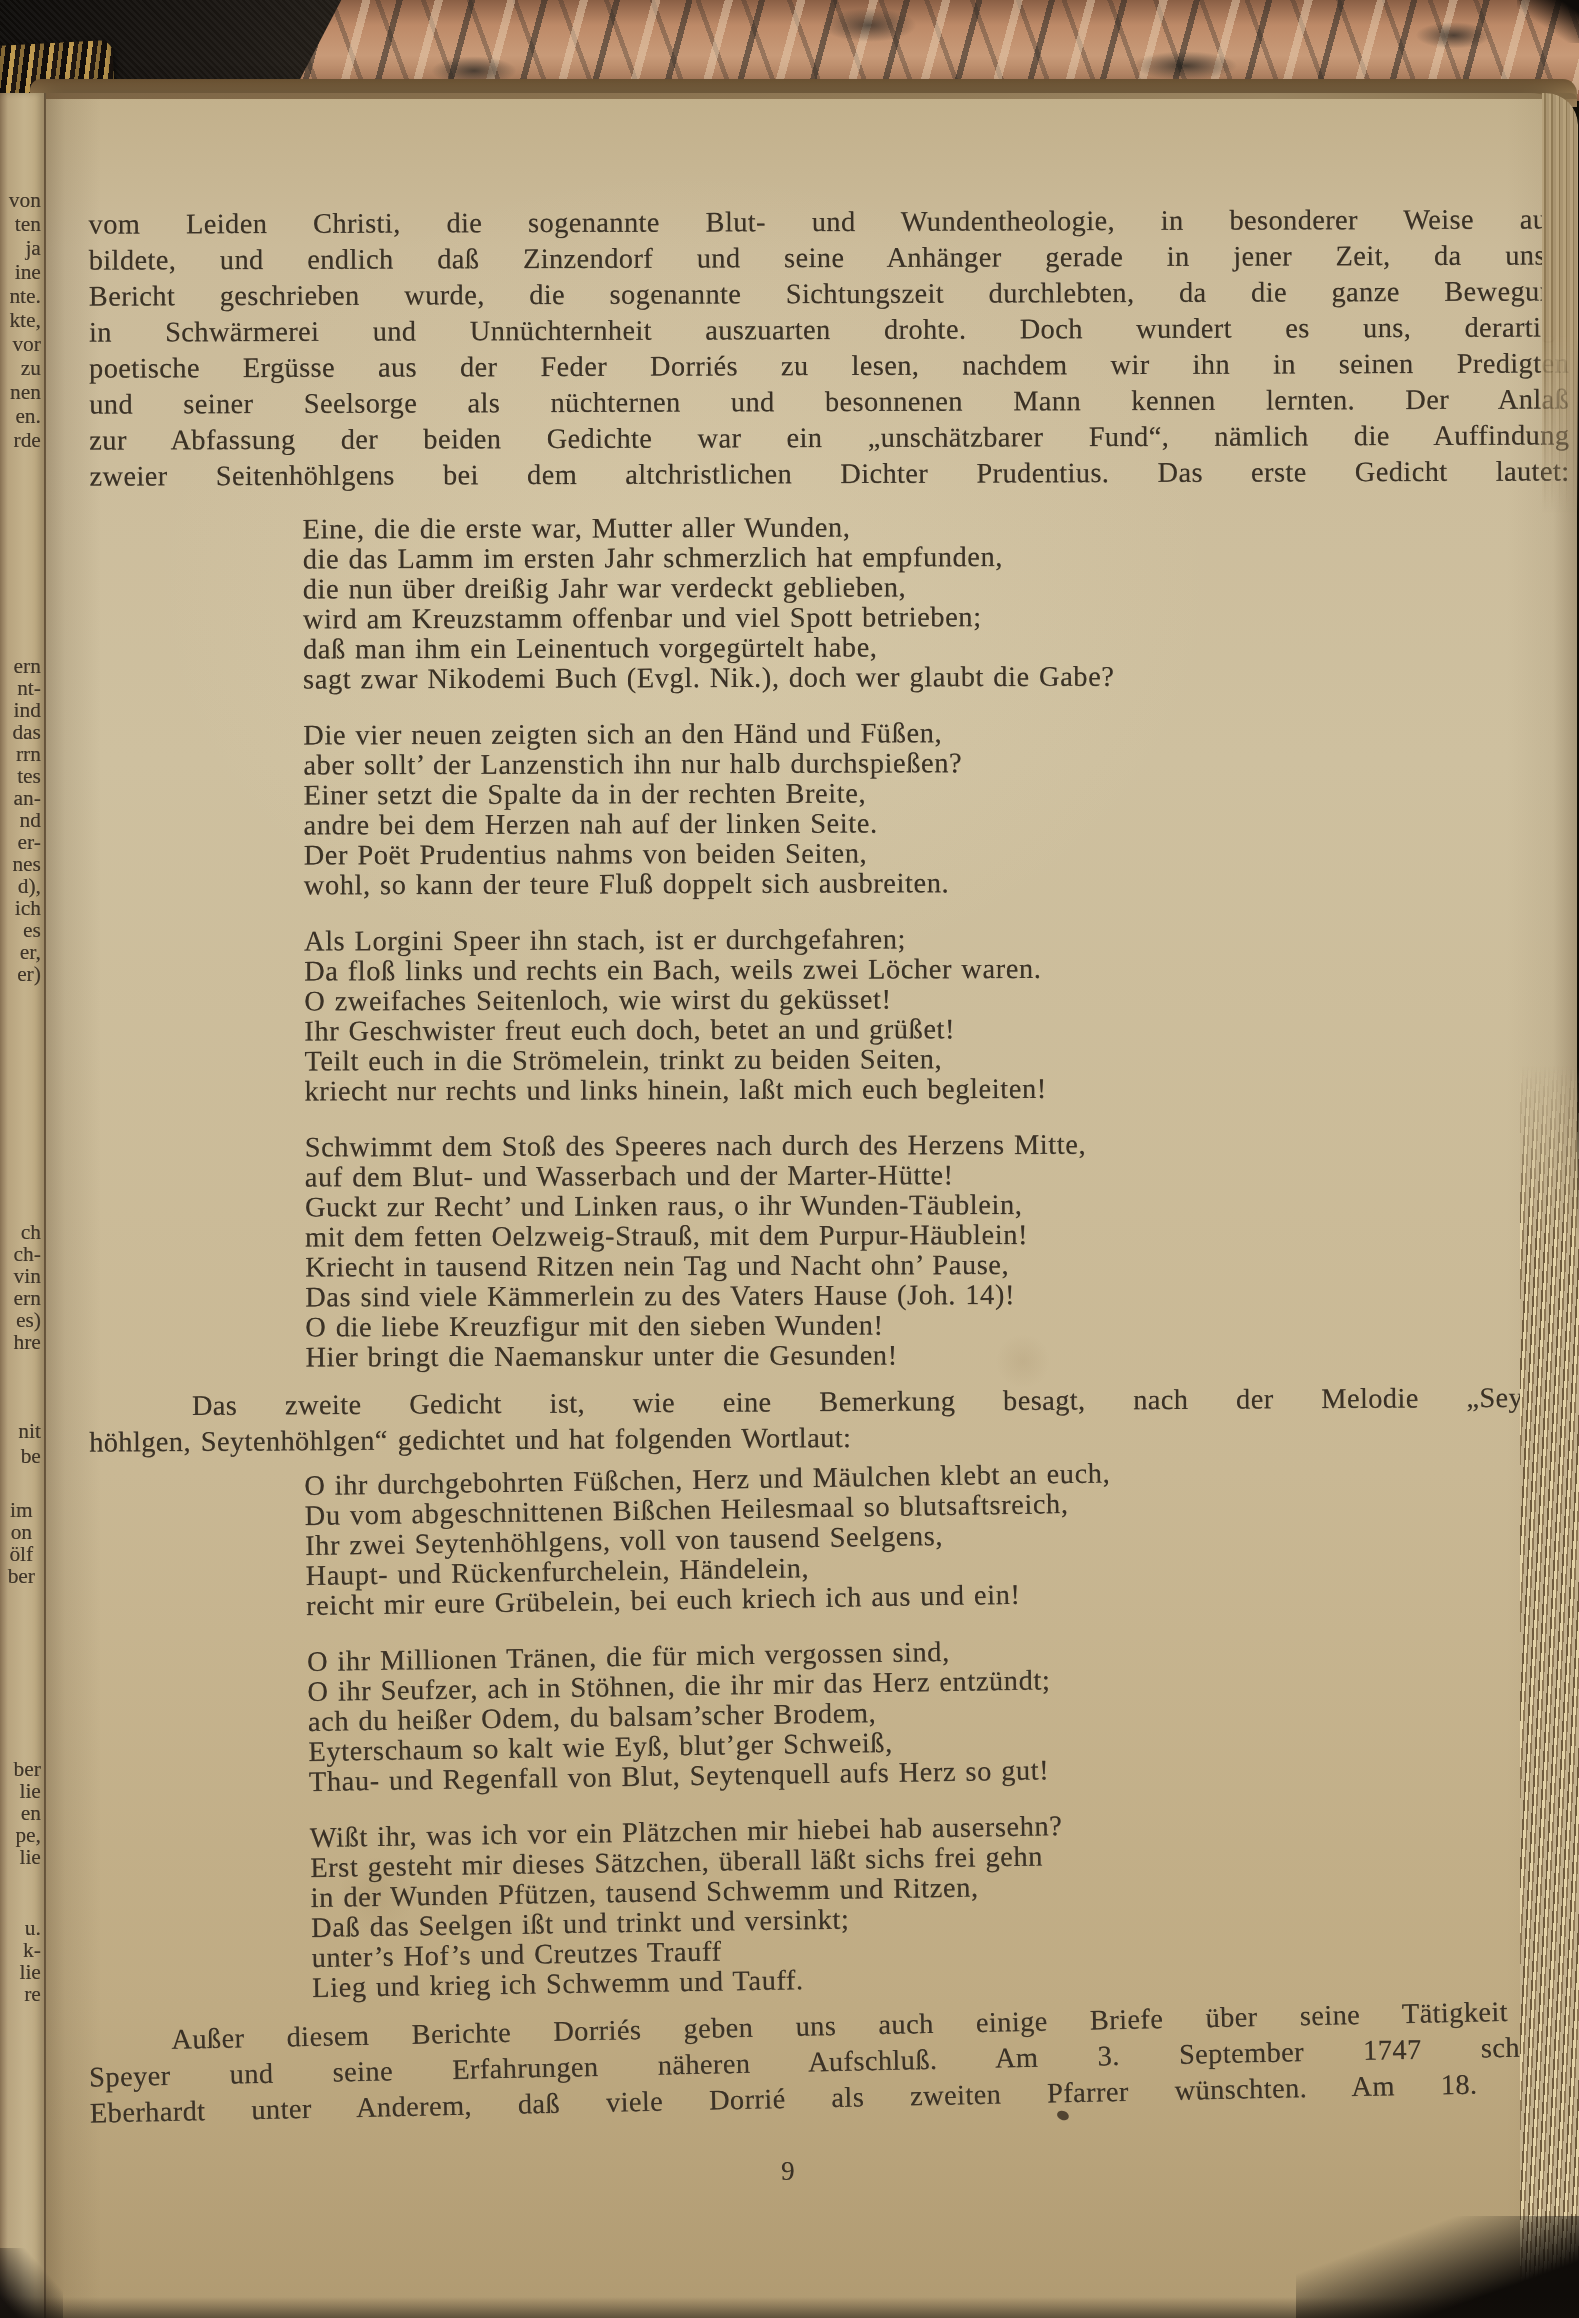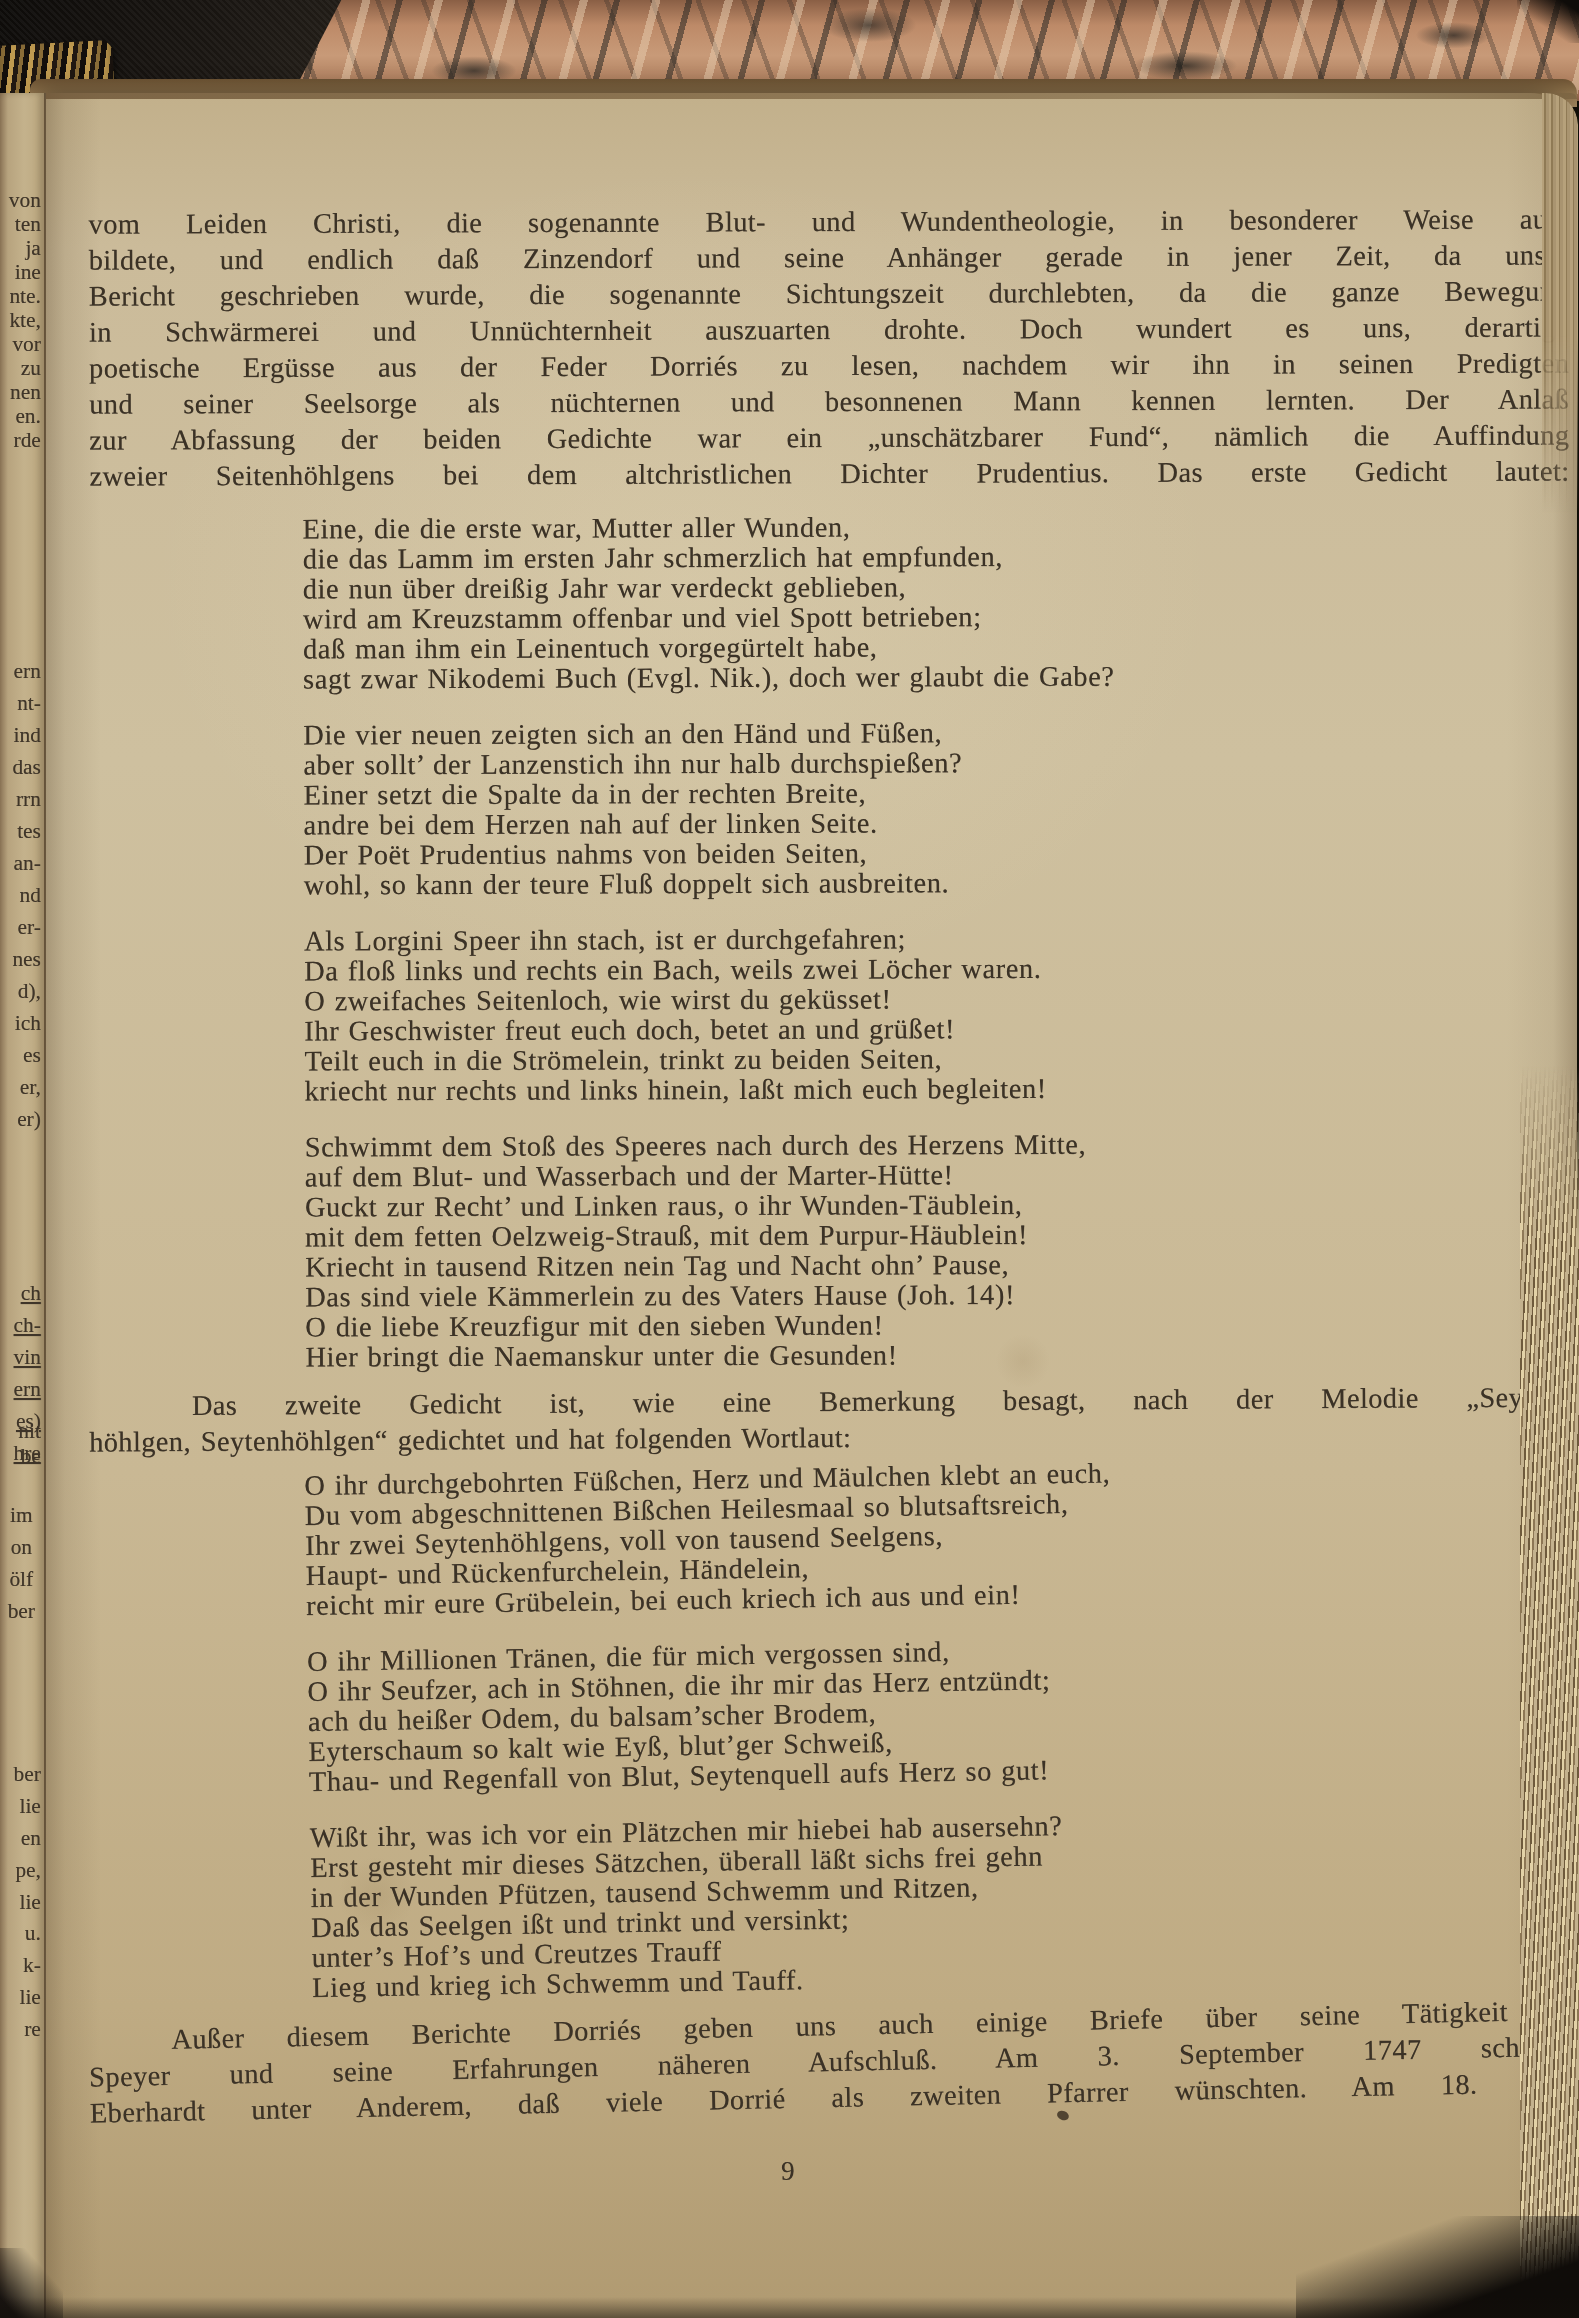--- a/index.html
+++ b/index.html
@@ -47,25 +47,25 @@
   .page::before{content:"";position:absolute;left:0;top:0;width:100%;height:6.3px;
     background:linear-gradient(90deg,#6a5133,#7d6442 40%,#907a57 80%,#7a6341);
     border-top-right-radius:47px;opacity:.8;}
 
   
   .prev-strip{position:absolute;left:0;top:93px;width:44px;height:2225px;
     background:linear-gradient(90deg,#8a7355 0,#b7a37e 18%,#c4b28c 55%,#bba77f 100%);
     border-right:2.4px solid rgba(70,55,35,.55);
     box-shadow:inset -4.7px 0 6.3px rgba(60,45,25,.25);}
   .mg{position:absolute;right:3.2px;width:39px;white-space:pre-line;text-align:right;
-    font-size:21.3px;line-height:32px;color:#3f3529;
+    font-size:21.3px;line-height:22px;color:#3f3529;
     text-shadow:0.2px 0.2px 0.5px rgba(60,50,35,.5);}
   .g1{top:95px;line-height:24px;text-align:right;}
   .g2{top:562px;}
-  .g3{top:1184px;text-decoration:underline;}
+  .g3{top:1128px;}
   .g4{top:1326px;line-height:24.5px;}
   .g5{top:1406px;text-align:center;}
   .g6{top:1665px;}
   .g7{top:1824px;}
 
   
   .para{position:absolute;font-size:28.4px;line-height:36px;letter-spacing:0.4px;word-spacing:2.4px;
     text-shadow:0.2px 0.2px 0.6px rgba(59,50,38,.55);}
   .jl{text-align:justify;text-align-last:justify;height:36px;overflow:visible;}
   .p1{left:51px;top:111px;width:1480px;transform:rotate(-.2deg);}

